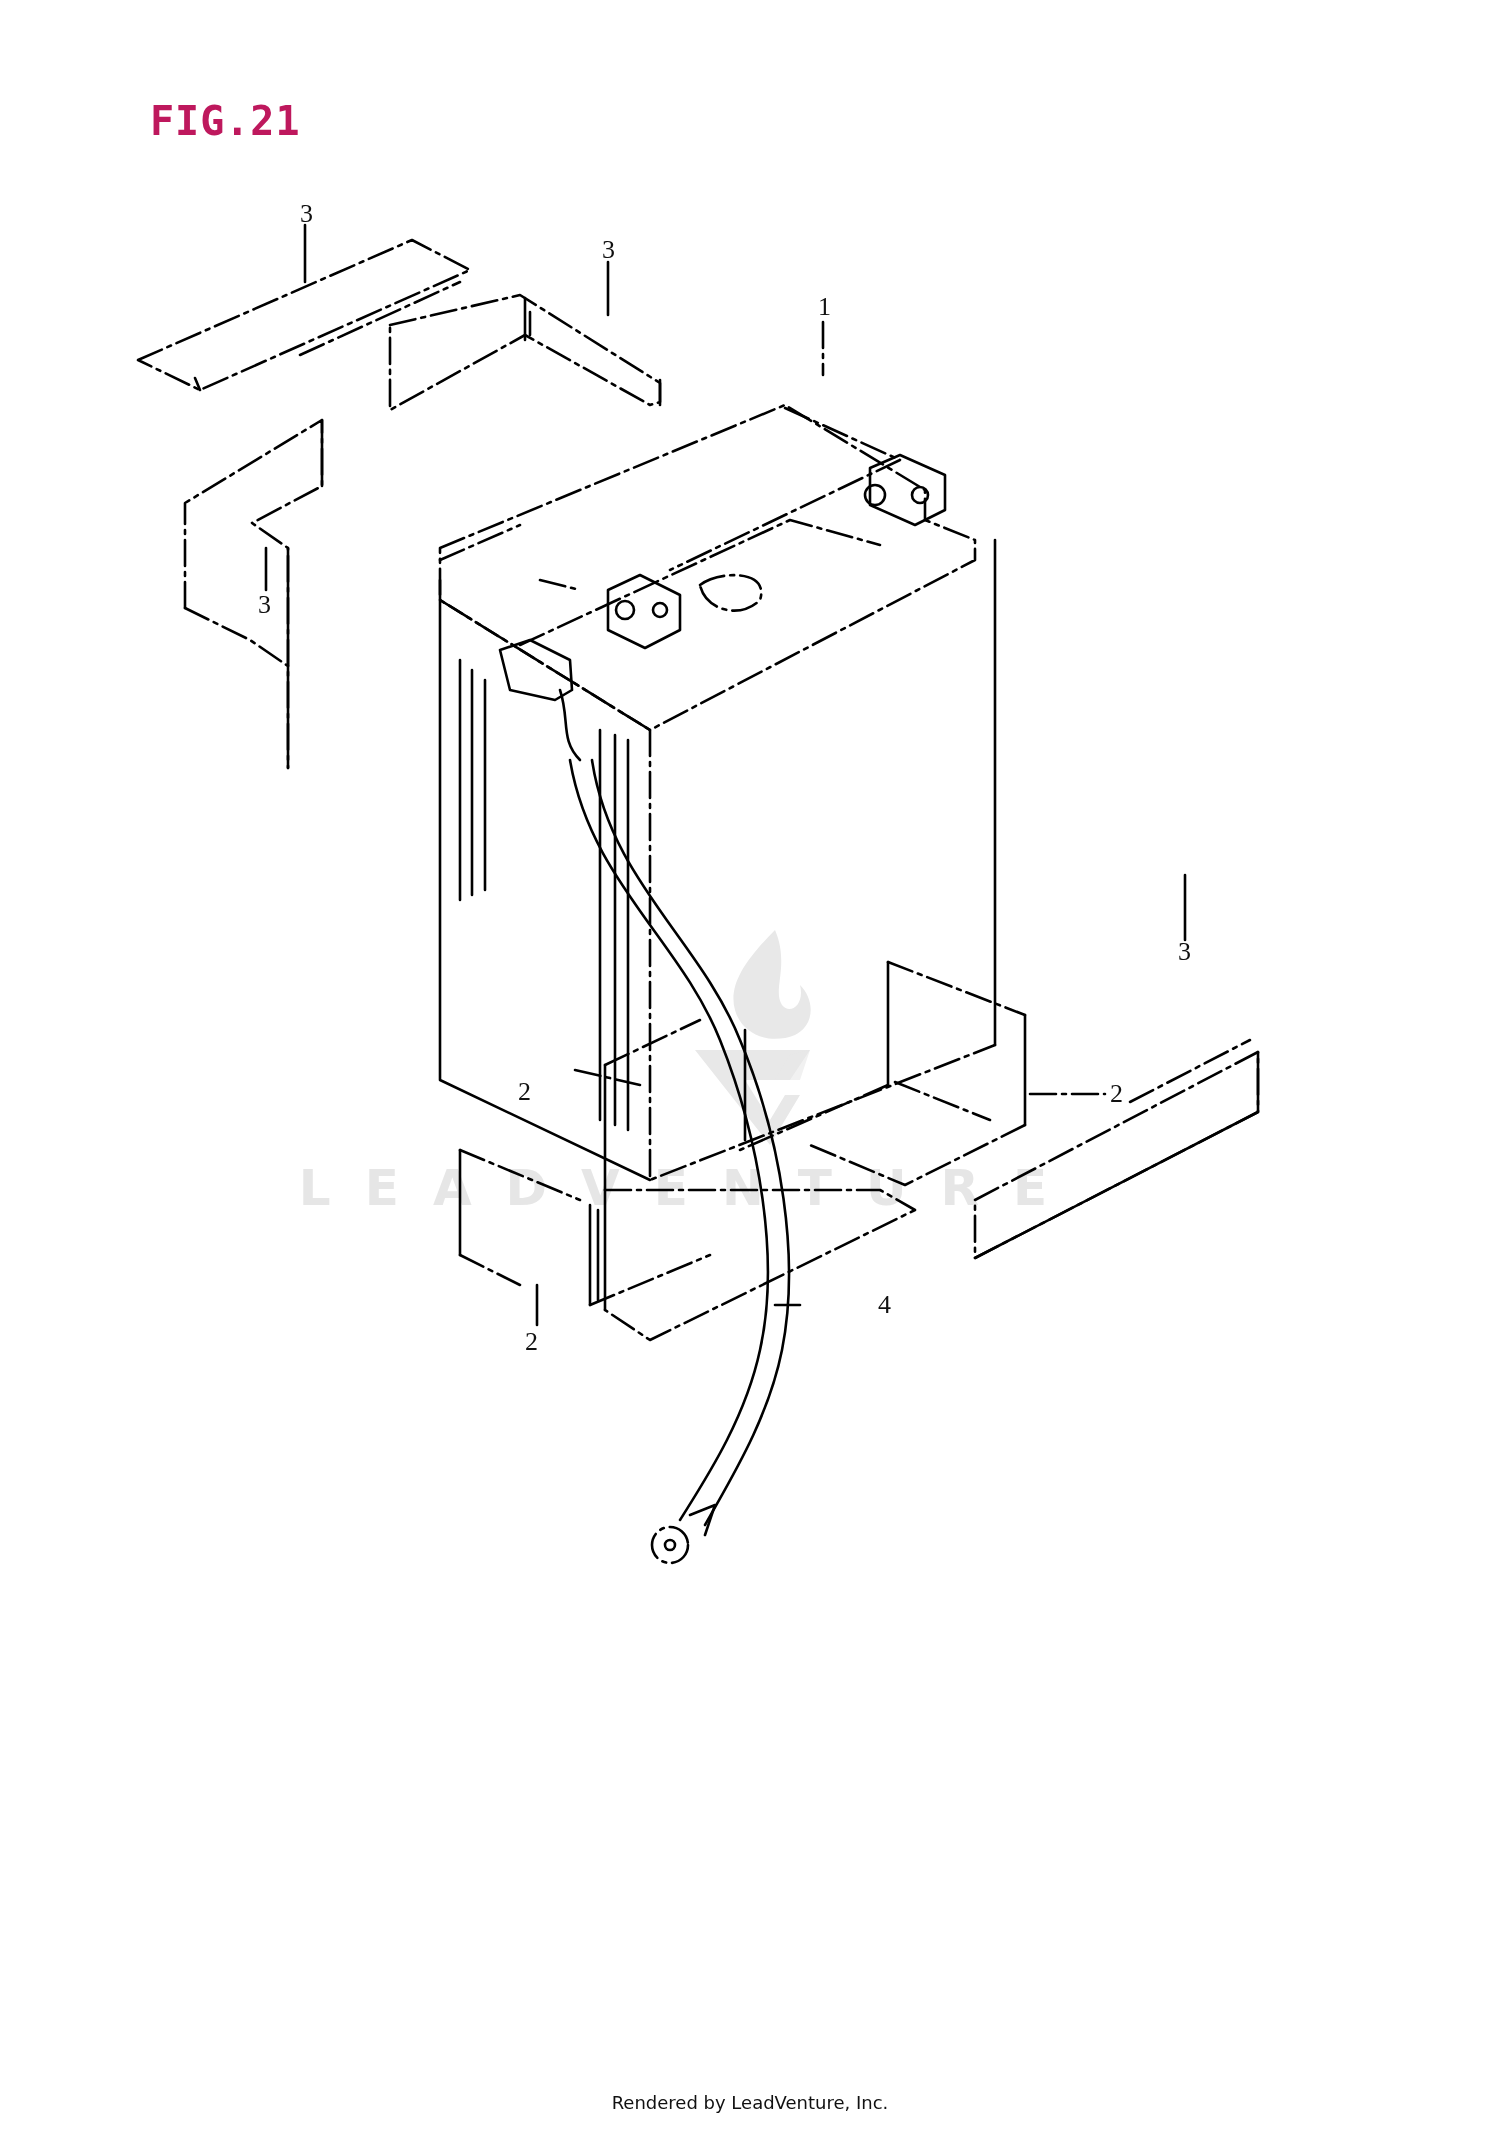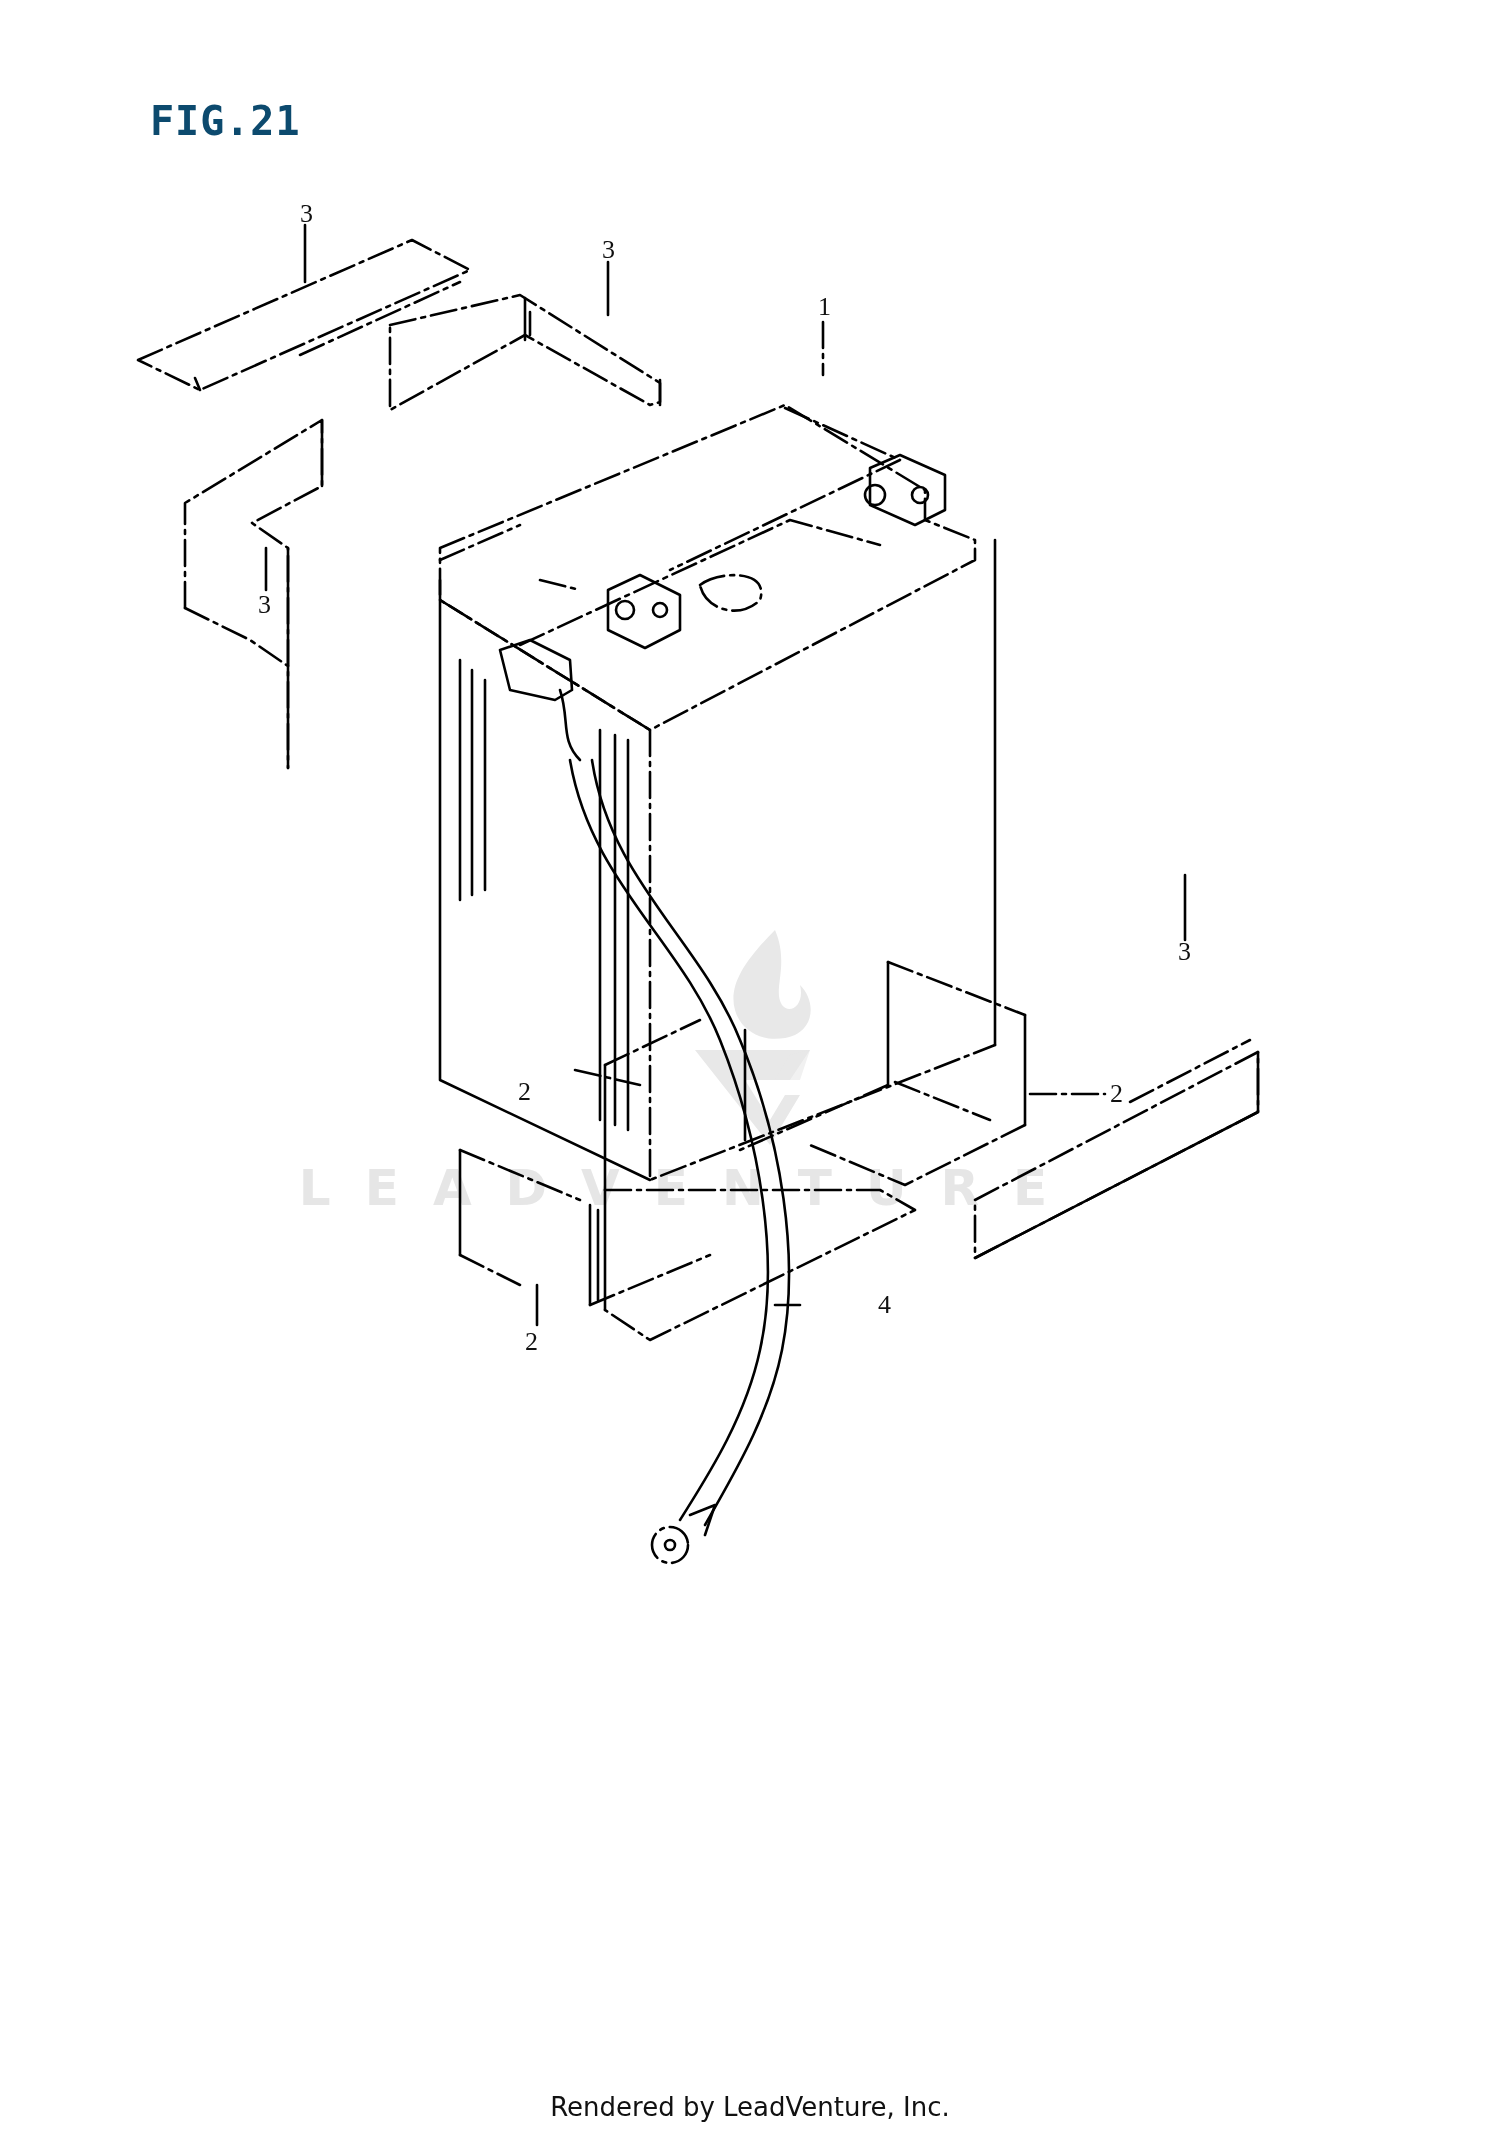--- a/index.html
+++ b/index.html
@@ -1,25 +1,25 @@
 <!DOCTYPE html>
 <html><head>
 <meta charset="utf-8">
 <style>
   html, body { margin: 0; padding: 0; background: #ffffff; }
   body { width: 1500px; height: 2131px; position: relative; overflow: hidden; }
   .fig-title {
     position: absolute; left: 150px; top: 98px;
     font-family: "DejaVu Sans Mono", monospace; font-weight: bold;
-    font-size: 40px; letter-spacing: 1px; color: #0c4a6e;
+    font-size: 40px; letter-spacing: 1px; color: #be185d;
   }
   .footer {
     position: absolute; left: 0; width: 1500px; top: 2092px;
     text-align: center; font-family: "DejaVu Sans", sans-serif;
-    font-size: 26px; color: #111;
+    font-size: 18px; color: #111;
   }
   svg.drawing { position: absolute; left: 0; top: 0; }
   .ln { stroke: #000; stroke-width: 2.6; fill: none; stroke-linecap: round; stroke-linejoin: round; }
   .dash { stroke-dasharray: 26 6 4 6; }
   .solid { }
   .lbl { font-family: "Liberation Serif", serif; font-size: 26px; fill: #111; }
   .wm { position: absolute; left: 0; top: 0; pointer-events: none; }
   .wm-text { font-family: "DejaVu Sans", sans-serif; font-size: 50px; letter-spacing: 34px; fill: #e6e6e6; font-weight: bold; }
 </style>
 </head>

